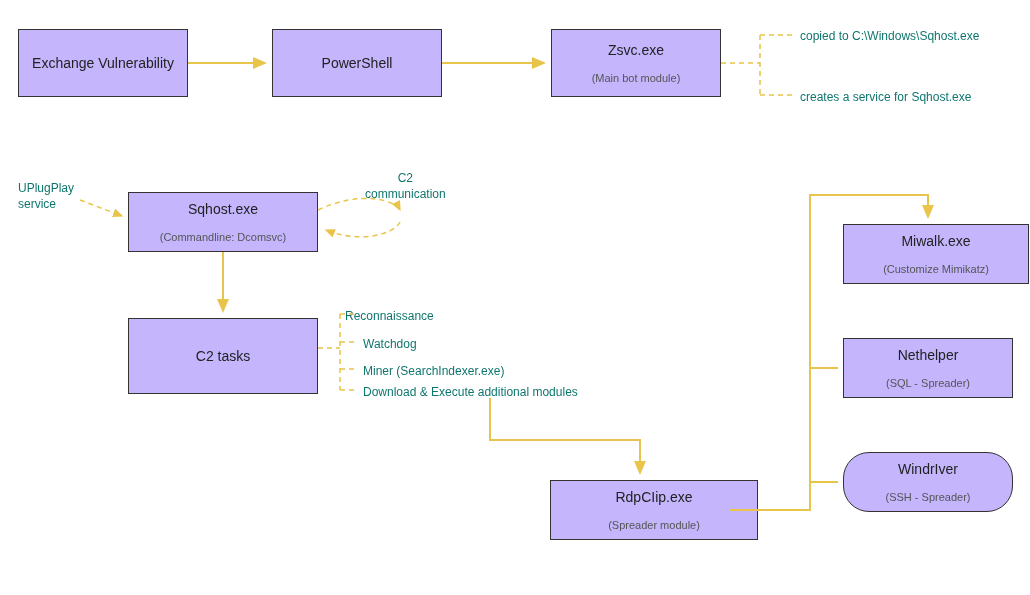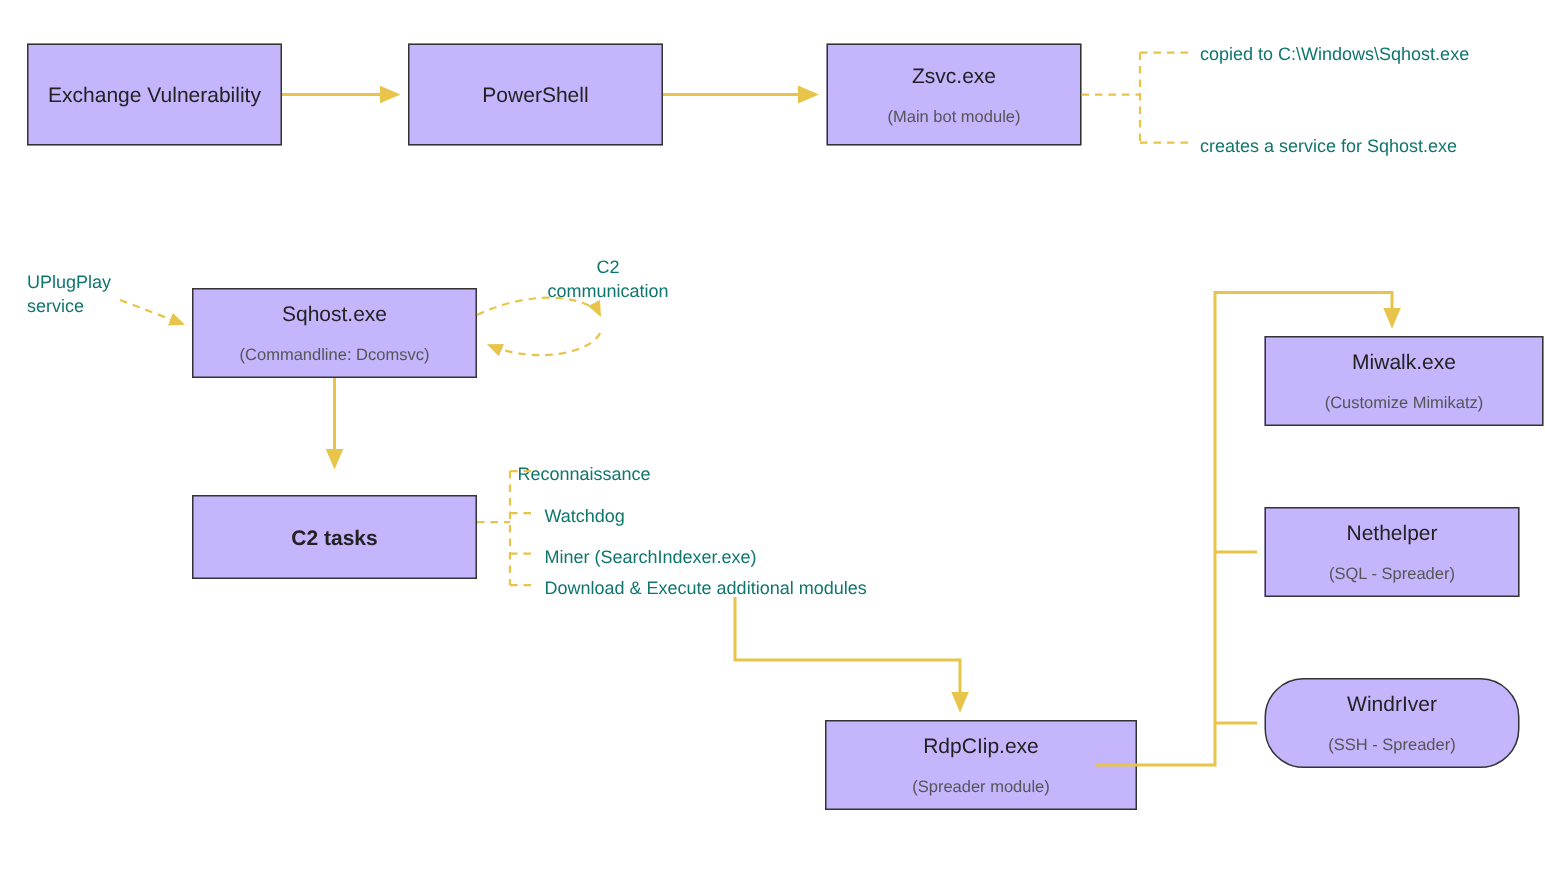--- a/index.html
+++ b/index.html
@@ -67,21 +67,21 @@
 <div class="label" style="left:18px; top:180px; white-space:pre;">UPlugPlay
 service</div>
 <div class="label" style="left:365px; top:170px; text-align:center; white-space:pre;">C2
 communication</div>
 
 <div class="box" style="left:128px; top:192px; width:190px; height:60px;">
   <div class="title">Sqhost.exe</div>
   <div class="sub">(Commandline: Dcomsvc)</div>
 </div>
 
-<div class="box" style="left:128px; top:330px; width:190px; height:56px;font-weight:bold;">
+<div class="box" style="left:128px; top:318px; width:190px; height:76px;">
   <div class="title">C2 tasks</div>
 </div>
 
 <div class="label" style="left:345px; top:308px;text-align:right;">Reconnaissance</div>
 <div class="label" style="left:363px; top:336px;">Watchdog</div>
 <div class="label" style="left:363px; top:363px;">Miner (SearchIndexer.exe)</div>
 <div class="label" style="left:363px; top:384px;">Download &amp; Execute additional modules</div>
 
 <div class="box" style="left:550px; top:480px; width:208px; height:60px;">
   <div class="title">RdpCIip.exe</div>

